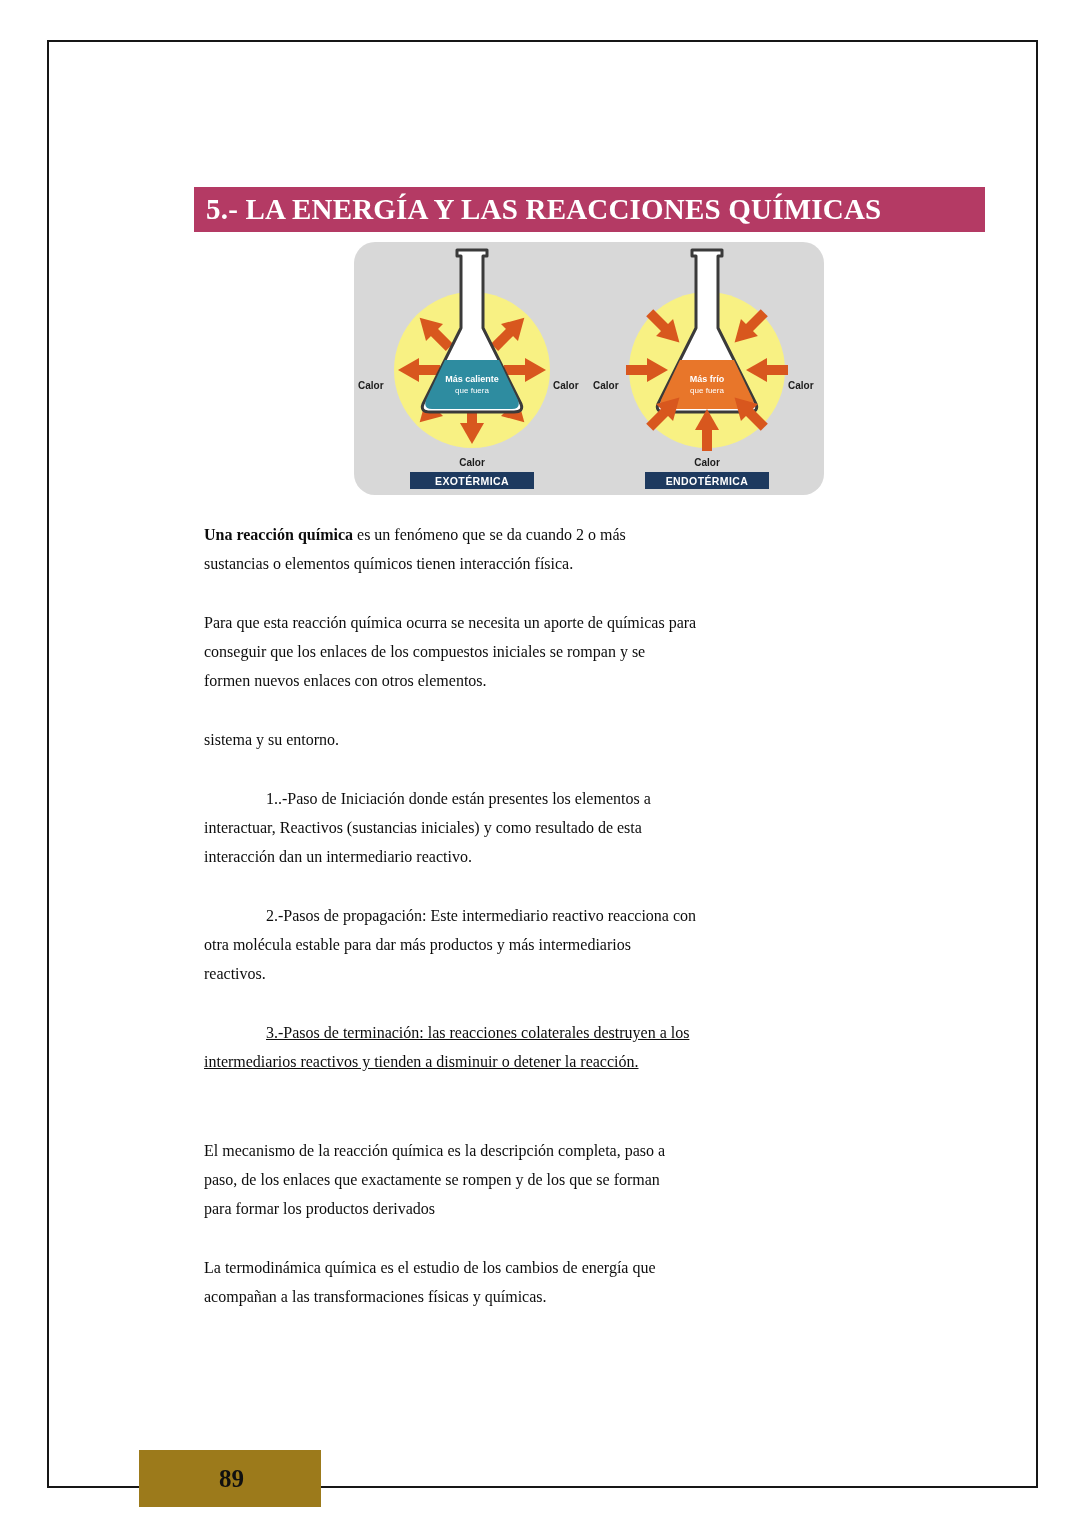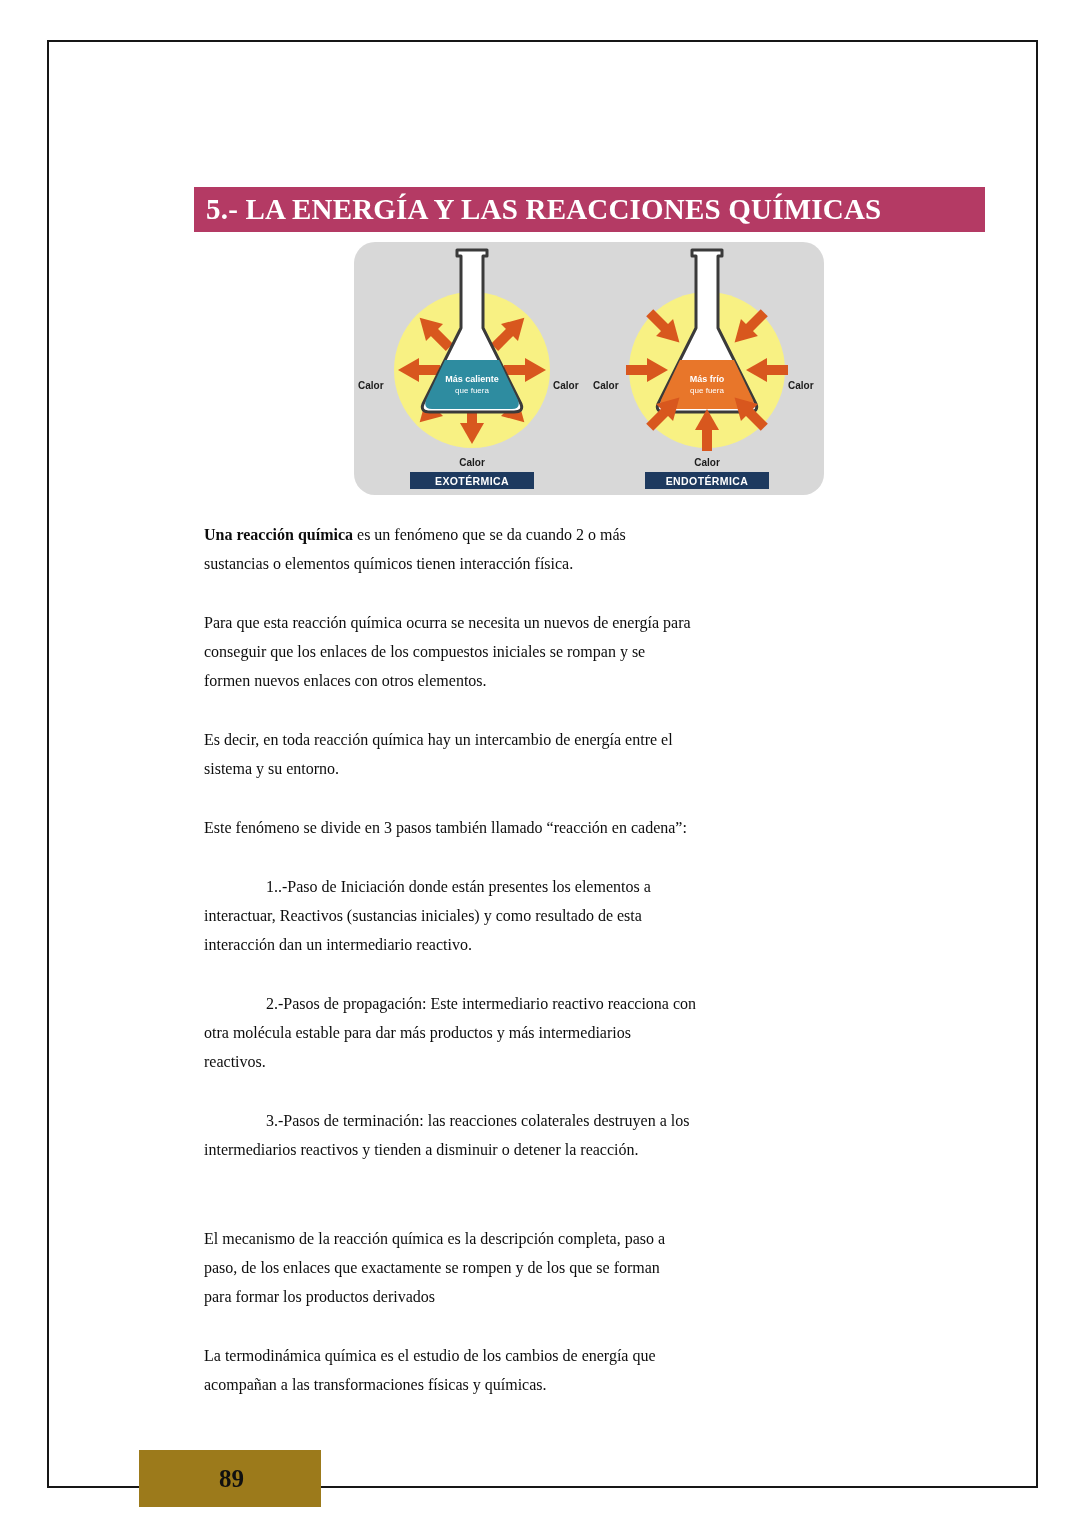--- a/index.html
+++ b/index.html
@@ -25,21 +25,21 @@
   .flask-label { font:bold 9px "Liberation Sans", sans-serif; fill:#ffffff; text-anchor:middle; }
   .flask-label-sm { font:8px "Liberation Sans", sans-serif; fill:#ffffff; text-anchor:middle; }
   .calor { font:bold 10px "Liberation Sans", sans-serif; fill:#1c1c1c; }
   .calor-mid { text-anchor:middle; }
   .caption { font:bold 10.5px "Liberation Sans", sans-serif; fill:#ffffff; text-anchor:middle; letter-spacing:0.4px; }
   .bodytext {
     position:absolute; left:155px; top:478px; width:760px;
     font-size:16px; line-height:29px;
   }
   .bodytext p { margin:0 0 30px 0; }
-  .bodytext p.gap-after { margin-bottom:60px; }
+  .bodytext p.gap-after { margin-bottom:60px;text-decoration:underline; }
   .line { display:block; }
   .line.ind { padding-left:62px; }
   .pagenum {
     position:absolute; left:90px; top:1408px; width:182px; height:57px;
     background:#9c7a1b; box-sizing:border-box; display:flex; align-items:center;
     padding-left:80px; font-weight:bold; font-size:25px; color:#101010;
   }
 </style>
 </head>
 <body>
@@ -145,30 +145,26 @@
     </svg>
 
   </div>
 
   <div class="bodytext">
     <p>
       <span class="line"><b>Una reacción química</b><span> es un fenómeno que se da cuando 2 o más</span></span>
       <span class="line">sustancias o elementos químicos tienen interacción física.</span>
     </p>
     <p>
-      <span class="line">Para que esta reacción química ocurra se necesita un nuevos de energía para</span>
+      <span class="line">Para que esta reacción química ocurra se necesita un aporte de químicas para</span>
       <span class="line">conseguir que los enlaces de los compuestos iniciales se rompan y se</span>
       <span class="line">formen nuevos enlaces con otros elementos.</span>
     </p>
     <p>
-      <span class="line">Es decir, en toda reacción química hay un intercambio de energía entre el</span>
       <span class="line">sistema y su entorno.</span>
-    </p>
-    <p>
-      <span class="line">Este fenómeno se divide en 3 pasos también llamado “reacción en cadena”:</span>
     </p>
     <p>
       <span class="line ind">1..-Paso de Iniciación donde están presentes los elementos a</span>
       <span class="line">interactuar, Reactivos (sustancias iniciales) y como resultado de esta</span>
       <span class="line">interacción dan un intermediario reactivo.</span>
     </p>
     <p>
       <span class="line ind">2.-Pasos de propagación: Este intermediario reactivo reacciona con</span>
       <span class="line">otra molécula estable para dar más productos y más intermediarios</span>
       <span class="line">reactivos.</span>

